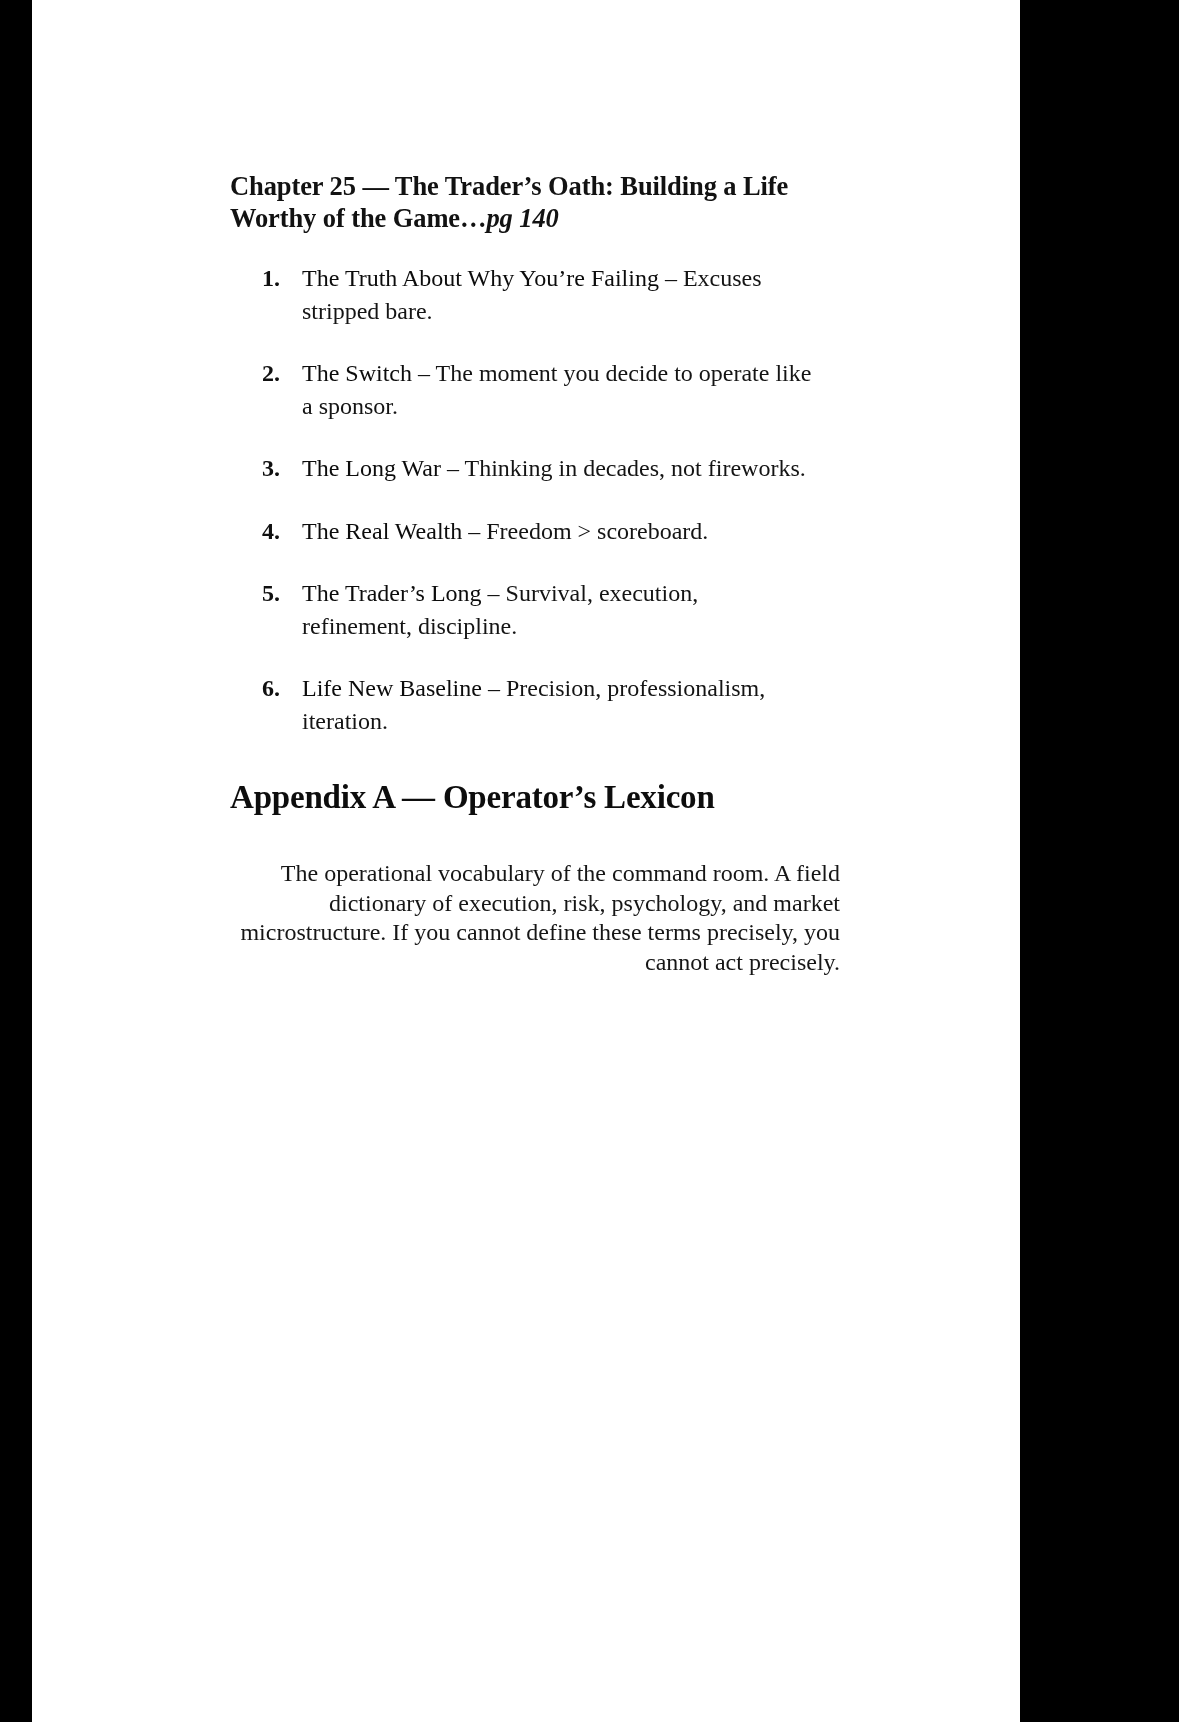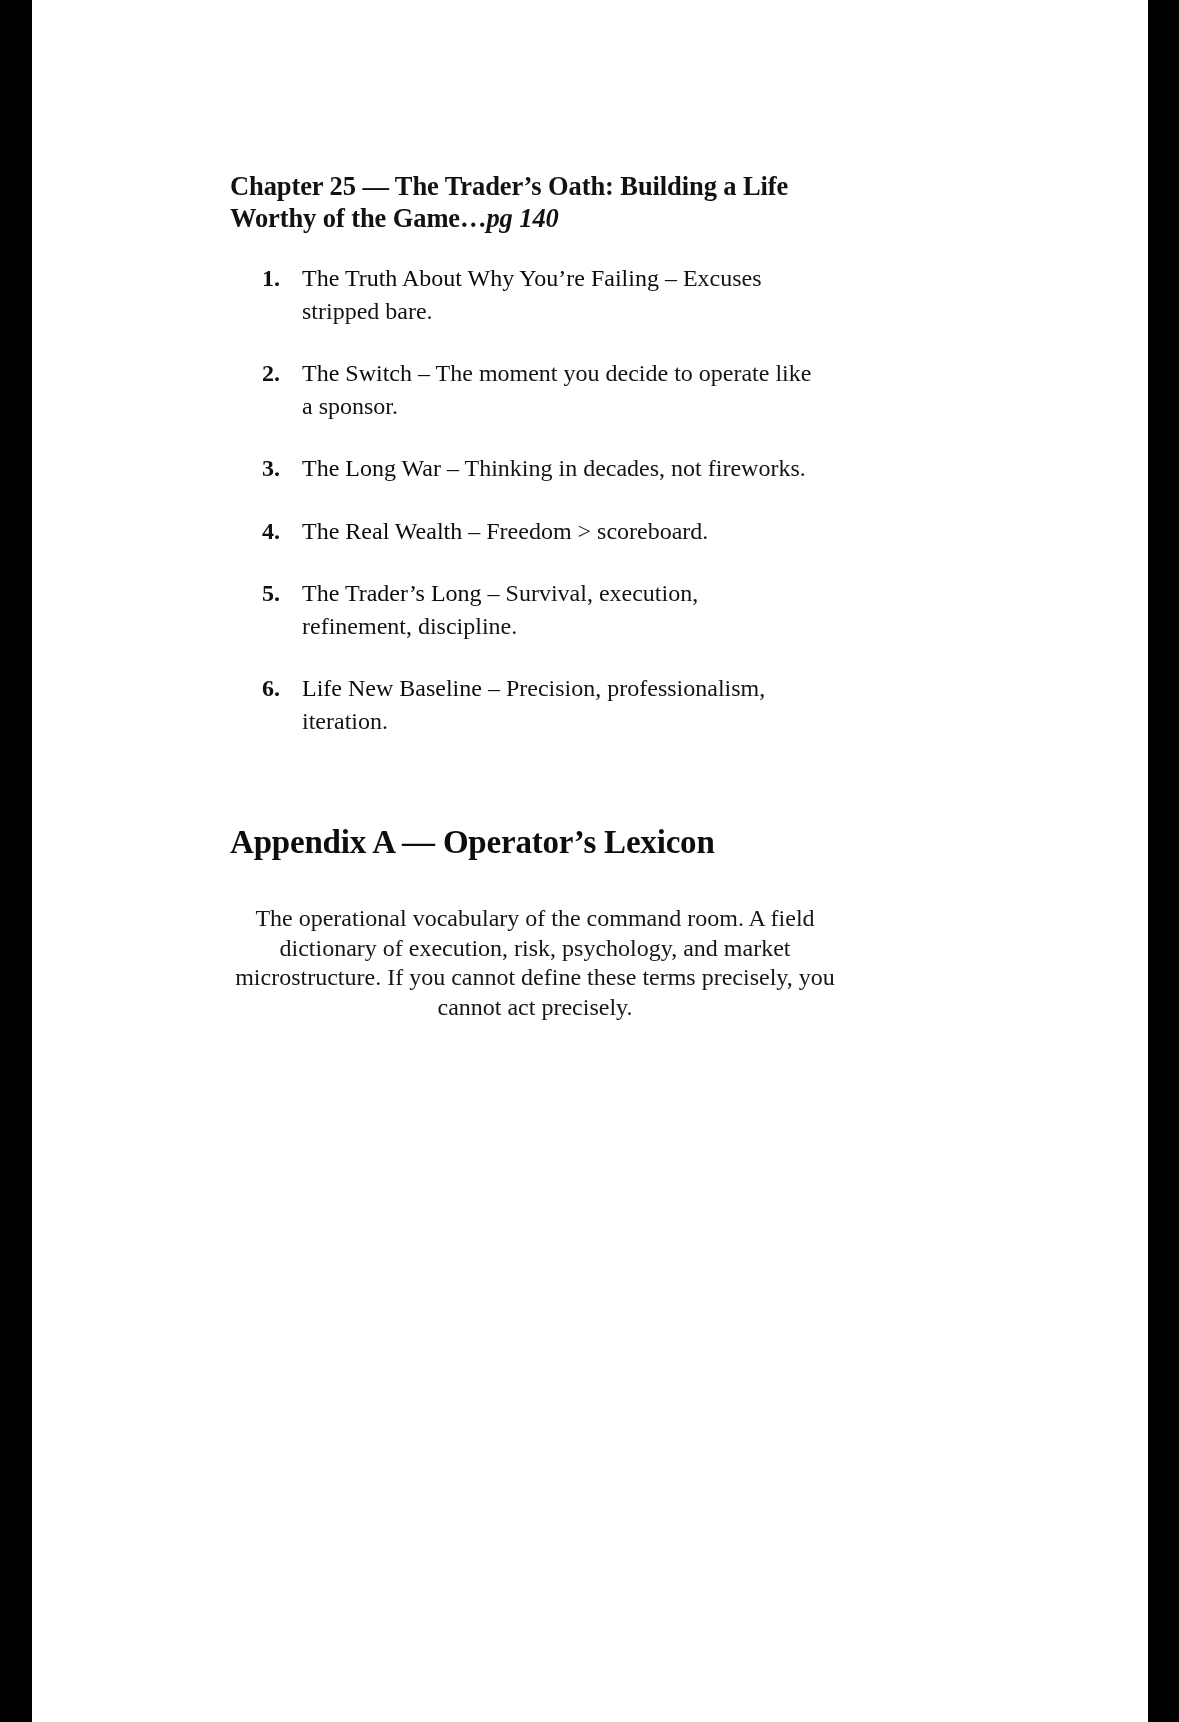--- a/index.html
+++ b/index.html
@@ -8,21 +8,21 @@
     background: #000000;
   }
   body {
     width: 1179px;
     height: 1722px;
     font-family: "Liberation Serif", "DejaVu Serif", serif;
   }
 
   .viewport {
     position: relative;
-    width: 1179px;
+    width: 1020px;
     height: 1722px;
     background: #000000;
     overflow: hidden;
   }
 
   
   .bar-left {
     position: absolute;
     left: 0; top: 0;
     width: 32px; height: 1722px;
@@ -106,32 +106,32 @@
   .sub-line {
     display: block;
   }
 
   
   .appendix-heading {
     font-weight: bold;
     font-size: 33px;
     line-height: 40px;
     color: #0d0d0d;
-    margin: 85px 0 0 0;
+    margin: 40px 0 0 0;
     letter-spacing: -0.2px;
   }
 
   
   .appendix-para {
     font-size: 24px;
     line-height: 29.5px;
     color: #161616;
     margin: 42px 0 0 0;
     width: 610px;
-    text-align: center;
+    text-align: right;
   }
 </style>
 </head>
 <body>
 
 <div class="viewport">
 
   <div class="bar-left"></div>
   <div class="bar-right"></div>
 

